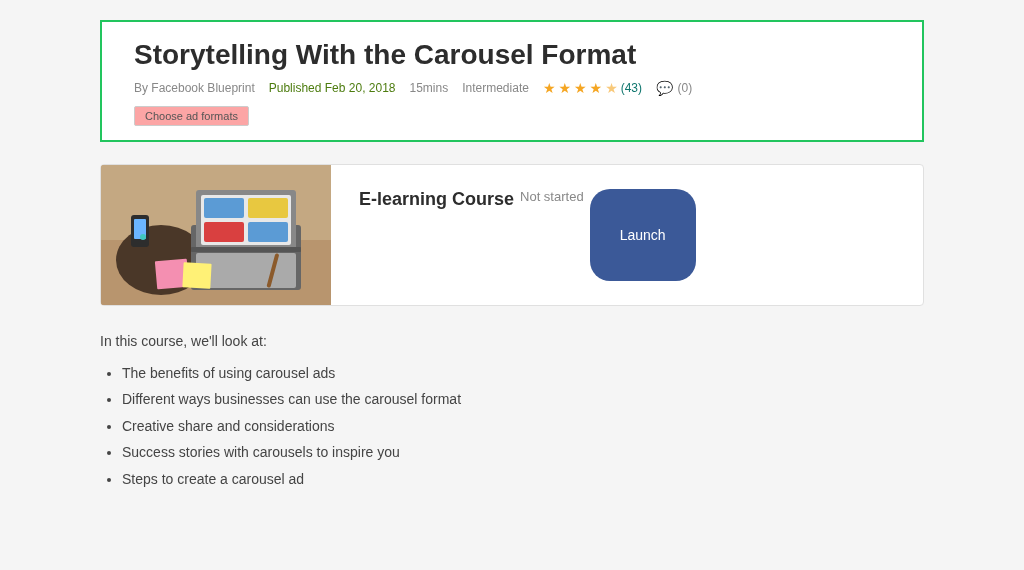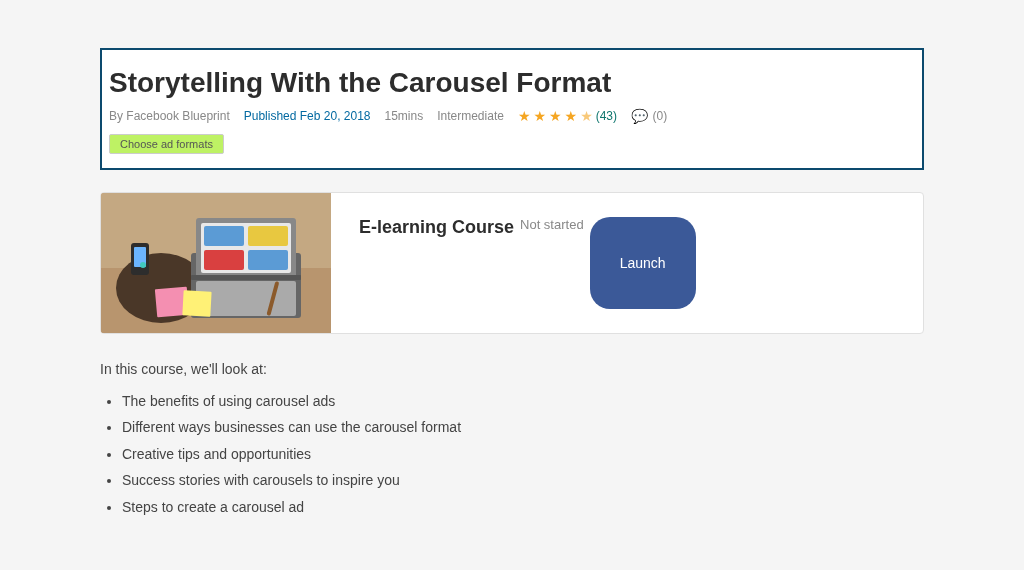--- a/index.html
+++ b/index.html
@@ -18,25 +18,24 @@
 
     .page-wrapper {
       max-width: 1024px;
       margin: 0 auto;
       padding: 20px 100px;
       background: #f5f5f5;
     }
 
     
     .header-box {
-      border: 2px solid #0c4a6e;
+      border: 2px solid #22c55e;
       background: #fff;
-      padding: 16px 20px 14px 7px;
+      padding: 16px 20px 14px 32px;
       margin-bottom: 22px;
-      margin-top: 28px;
     }
 
     .course-title {
       font-size: 28px;
       font-weight: 600;
       color: #2d2d2d;
       line-height: 1.2;
       margin-bottom: 8px;
     }
 
@@ -48,21 +47,21 @@
       color: #888;
       margin-bottom: 10px;
       flex-wrap: wrap;
     }
 
     .meta-author {
       color: #888;
     }
 
     .meta-published {
-      color: #0369a1;
+      color: #4d7c0f;
     }
 
     .meta-duration {
       color: #888;
     }
 
     .meta-level {
       color: #888;
     }
 
@@ -94,21 +93,21 @@
       font-size: 14px;
       color: #aaa;
     }
 
     .tag-button {
       display: inline-block;
       border: 1px solid #ccc;
       padding: 3px 10px;
       font-size: 11px;
       color: #555;
-      background: #bef264;
+      background: #fca5a5;
       cursor: pointer;
       border-radius: 2px;
     }
 
     
     .course-card {
       background: #fff;
       border: 1px solid #e0e0e0;
       border-radius: 4px;
       display: flex;
@@ -274,19 +273,19 @@
       <div class="status-text">Not started</div>
       <button class="launch-button">Launch</button>
     </div>
   </div>
 
   <div class="description-area">
     <p class="description-heading">In this course, we'll look at:</p>
     <ul class="bullet-list">
     <li>The benefits of using carousel ads</li>
         <li>Different ways businesses can use the carousel format</li>
-        <li>Creative tips and opportunities</li>
+        <li>Creative share and considerations</li>
         <li>Success stories with carousels to inspire you</li>
         <li>Steps to create a carousel ad</li>
       </ul>
   </div>
 
 </div>
 
 </body></html>

